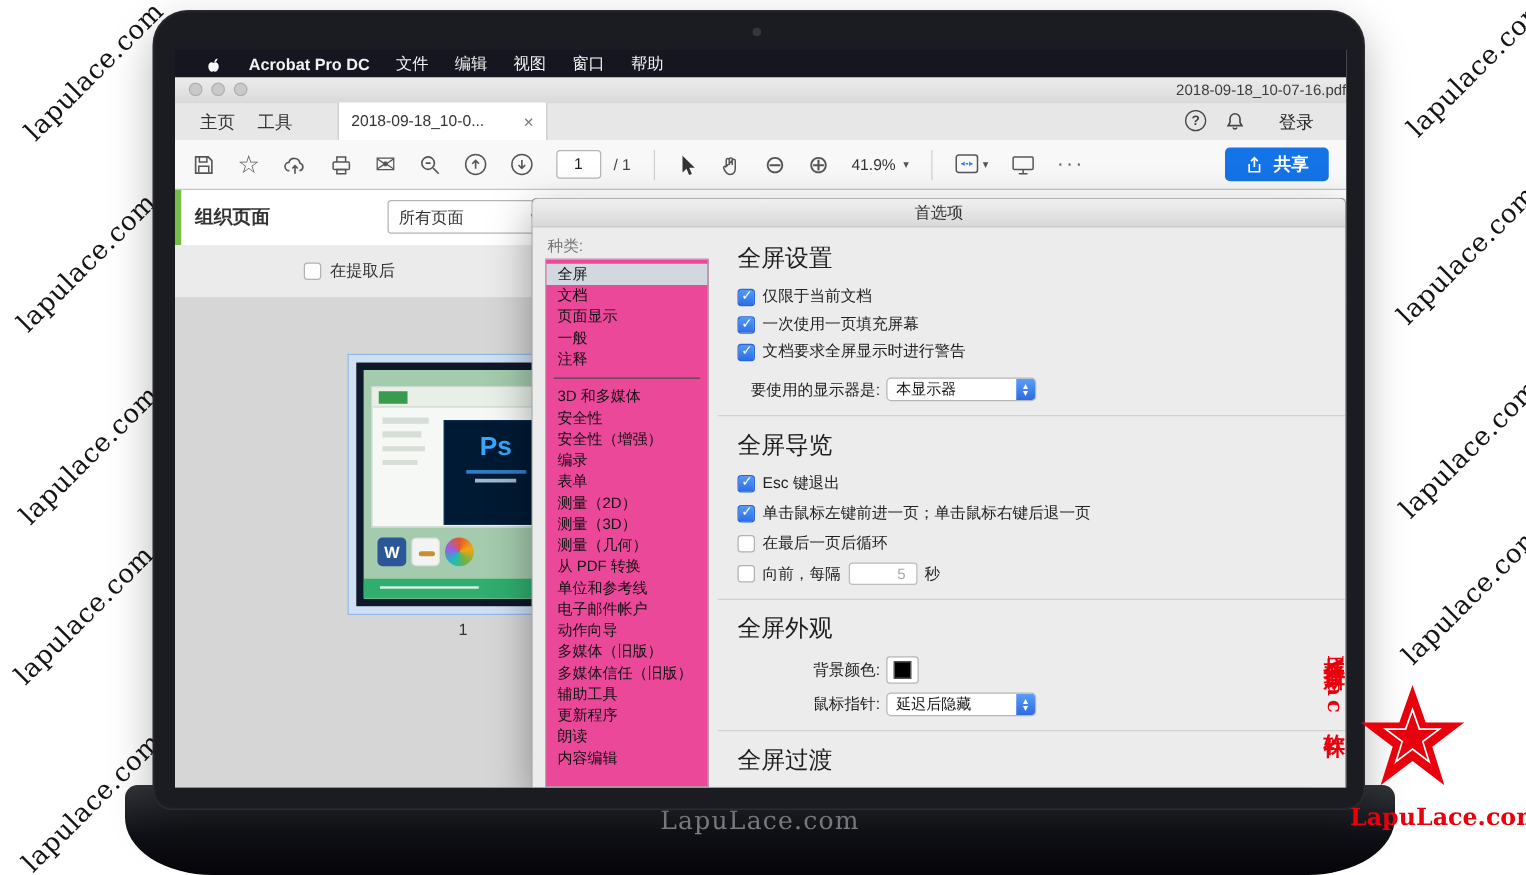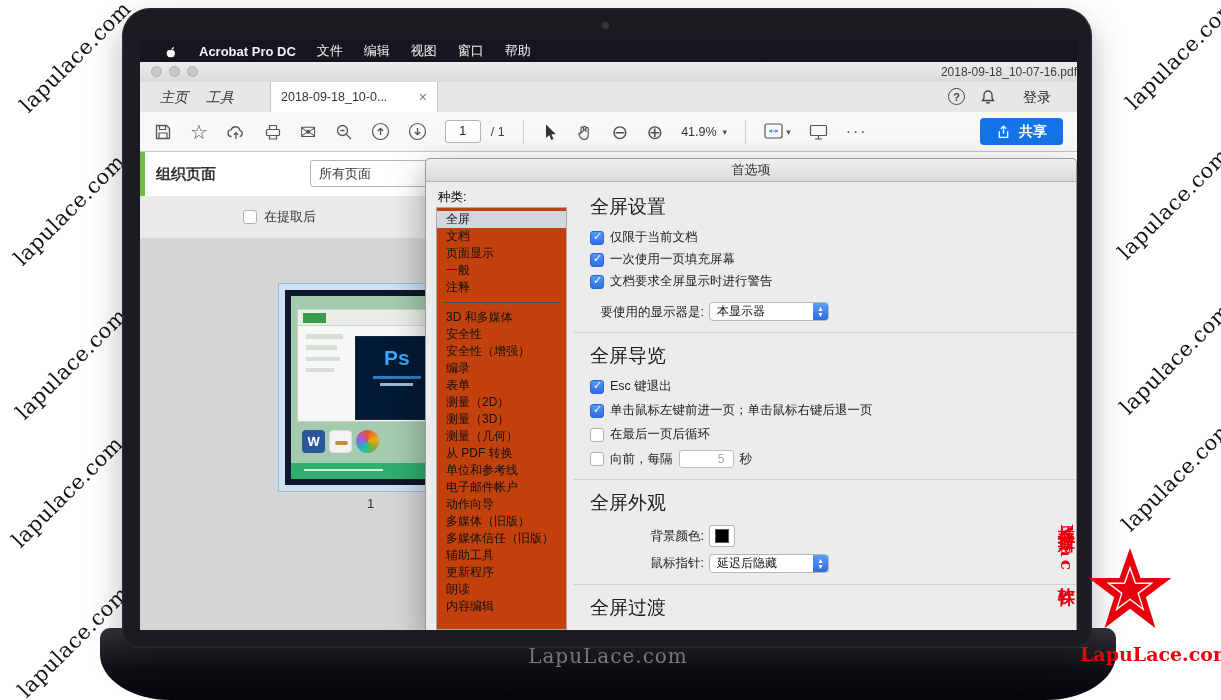--- a/index.html
+++ b/index.html
@@ -31,21 +31,21 @@
   .menu-item{cursor:default;}
   
   .title-bar{position:absolute;left:0;top:22px;right:0;height:20px;
       background:linear-gradient(#ececec,#dadada);border-bottom:1px solid #b9b9b9;}
   .lights{position:absolute;left:11px;top:4px;display:flex;gap:7px;}
   .light{width:11px;height:11px;border-radius:50%;background:#c9c9c9;border:1px solid #b0b0b0;box-sizing:border-box;}
   .win-title{text-align:right;line-height:20px;font-size:12px;color:#3c3c3c;}
   
   .tab-bar{position:absolute;left:0;top:42px;right:0;height:30px;background:#e7e7e7;
       border-bottom:1px solid #c6c6c6;font-size:14px;color:#333;}
-  .tab-text{position:absolute;top:0;line-height:30px;cursor:default;font-style:italic;}
+  .tab-text{position:absolute;top:0;line-height:30px;cursor:default;}
   .tab-home{left:20px;} .tab-tools{left:66px;}
   .doc-tab{position:absolute;left:130px;top:0;width:168px;height:30px;background:#fff;
       border-left:1px solid #c3c3c3;border-right:1px solid #c3c3c3;box-sizing:border-box;
       display:flex;align-items:center;justify-content:space-between;padding:0 10px;font-size:12.5px;}
   .doc-tab .close{color:#777;font-size:14px;margin-left:6px;}
   .help-circle{position:absolute;right:112px;top:6px;width:17px;height:17px;border:1.5px solid #444;
       border-radius:50%;text-align:center;line-height:17px;font-size:11px;font-weight:bold;color:#444;box-sizing:border-box;}
   .bell{position:absolute;right:80px;top:6px;}
   .signin{position:absolute;right:26px;top:0;line-height:30px;font-size:14px;color:#222;}
   
@@ -95,22 +95,22 @@
   .ic-key::after{content:"";position:absolute;left:5px;top:10px;width:13px;height:4px;background:#c7912f;border-radius:2px;}
   .ic-wheel{border-radius:50%;background:conic-gradient(#e4572e,#f3a712,#76b041,#17bebb,#9b5de5,#e4572e);}
   .art-foot{position:absolute;left:0;right:0;bottom:0;height:9%;background:#2fae6e;}
   .art-foot::after{content:"";position:absolute;left:8%;top:40%;width:50%;height:2px;background:rgba(255,255,255,.8);}
   
   .dialog{position:absolute;left:285px;top:118px;width:652px;height:472px;background:#ececec;
       border:1px solid #9a9a9a;border-bottom:none;border-radius:5px 5px 0 0;box-sizing:border-box;
       box-shadow:0 12px 34px rgba(0,0,0,.35);z-index:10;}
   .dlg-titlebar{height:22px;background:linear-gradient(#f0f0f0,#d9d9d9);border-bottom:1px solid #b2b2b2;
       border-radius:5px 5px 0 0;text-align:center;line-height:22px;font-size:13px;color:#333;}
-  .cat-label{position:absolute;left:12px;top:30px;font-size:12.5px;color:#000000;}
-  .cat-list{position:absolute;left:10px;top:48px;width:131px;bottom:0;background:#c2410c;
+  .cat-label{position:absolute;left:12px;top:30px;font-size:12.5px;color:#737373;}
+  .cat-list{position:absolute;left:10px;top:48px;width:131px;bottom:0;background:#ec4899;
       border:1px solid #a8a8a8;box-sizing:border-box;padding:3px 0;overflow:hidden;}
   .cat-item{font-size:12px;color:#111;padding:1px 9px;line-height:15px;white-space:nowrap;cursor:default;}
   .cat-item.selected{background:#d2d8de;}
   .cat-divider{border-top:1px solid #4a4a4a;margin:6px 6px;}
   .panel{position:absolute;left:148px;top:22px;right:0;bottom:0;padding:13px 16px 0 16px;
       overflow:hidden;font-size:12.5px;color:#222;}
   .sec-h{font-size:19px;color:#1d1d1d;margin:0 0 9px 0;}
   .cb-row{display:flex;align-items:center;gap:6px;margin:0 0 5px 0;}
   .cb-row.tall{margin-bottom:7px;}
   .cb{width:14px;height:14px;border-radius:3px;background:#fff;border:1px solid #b2b2b2;

